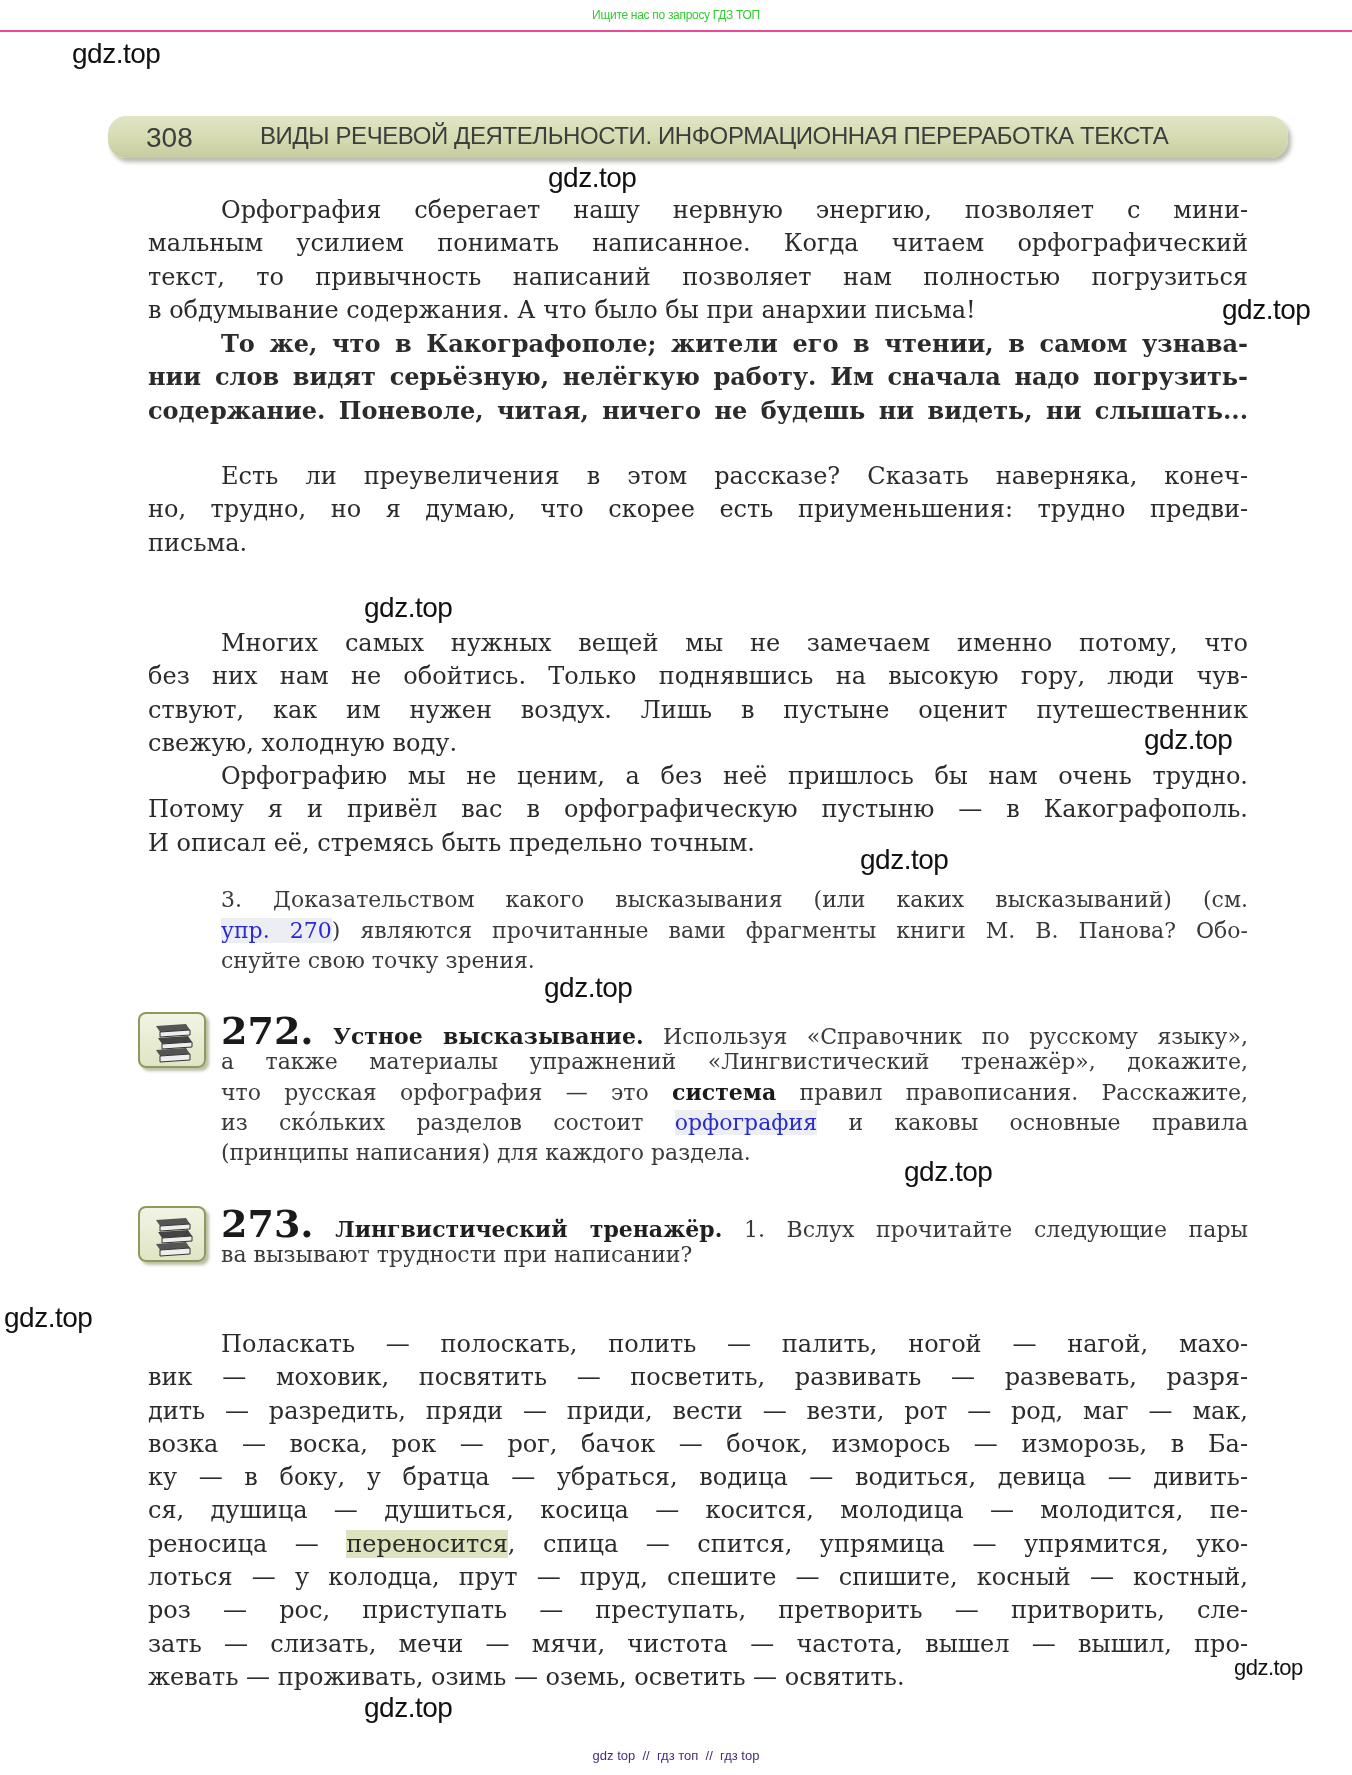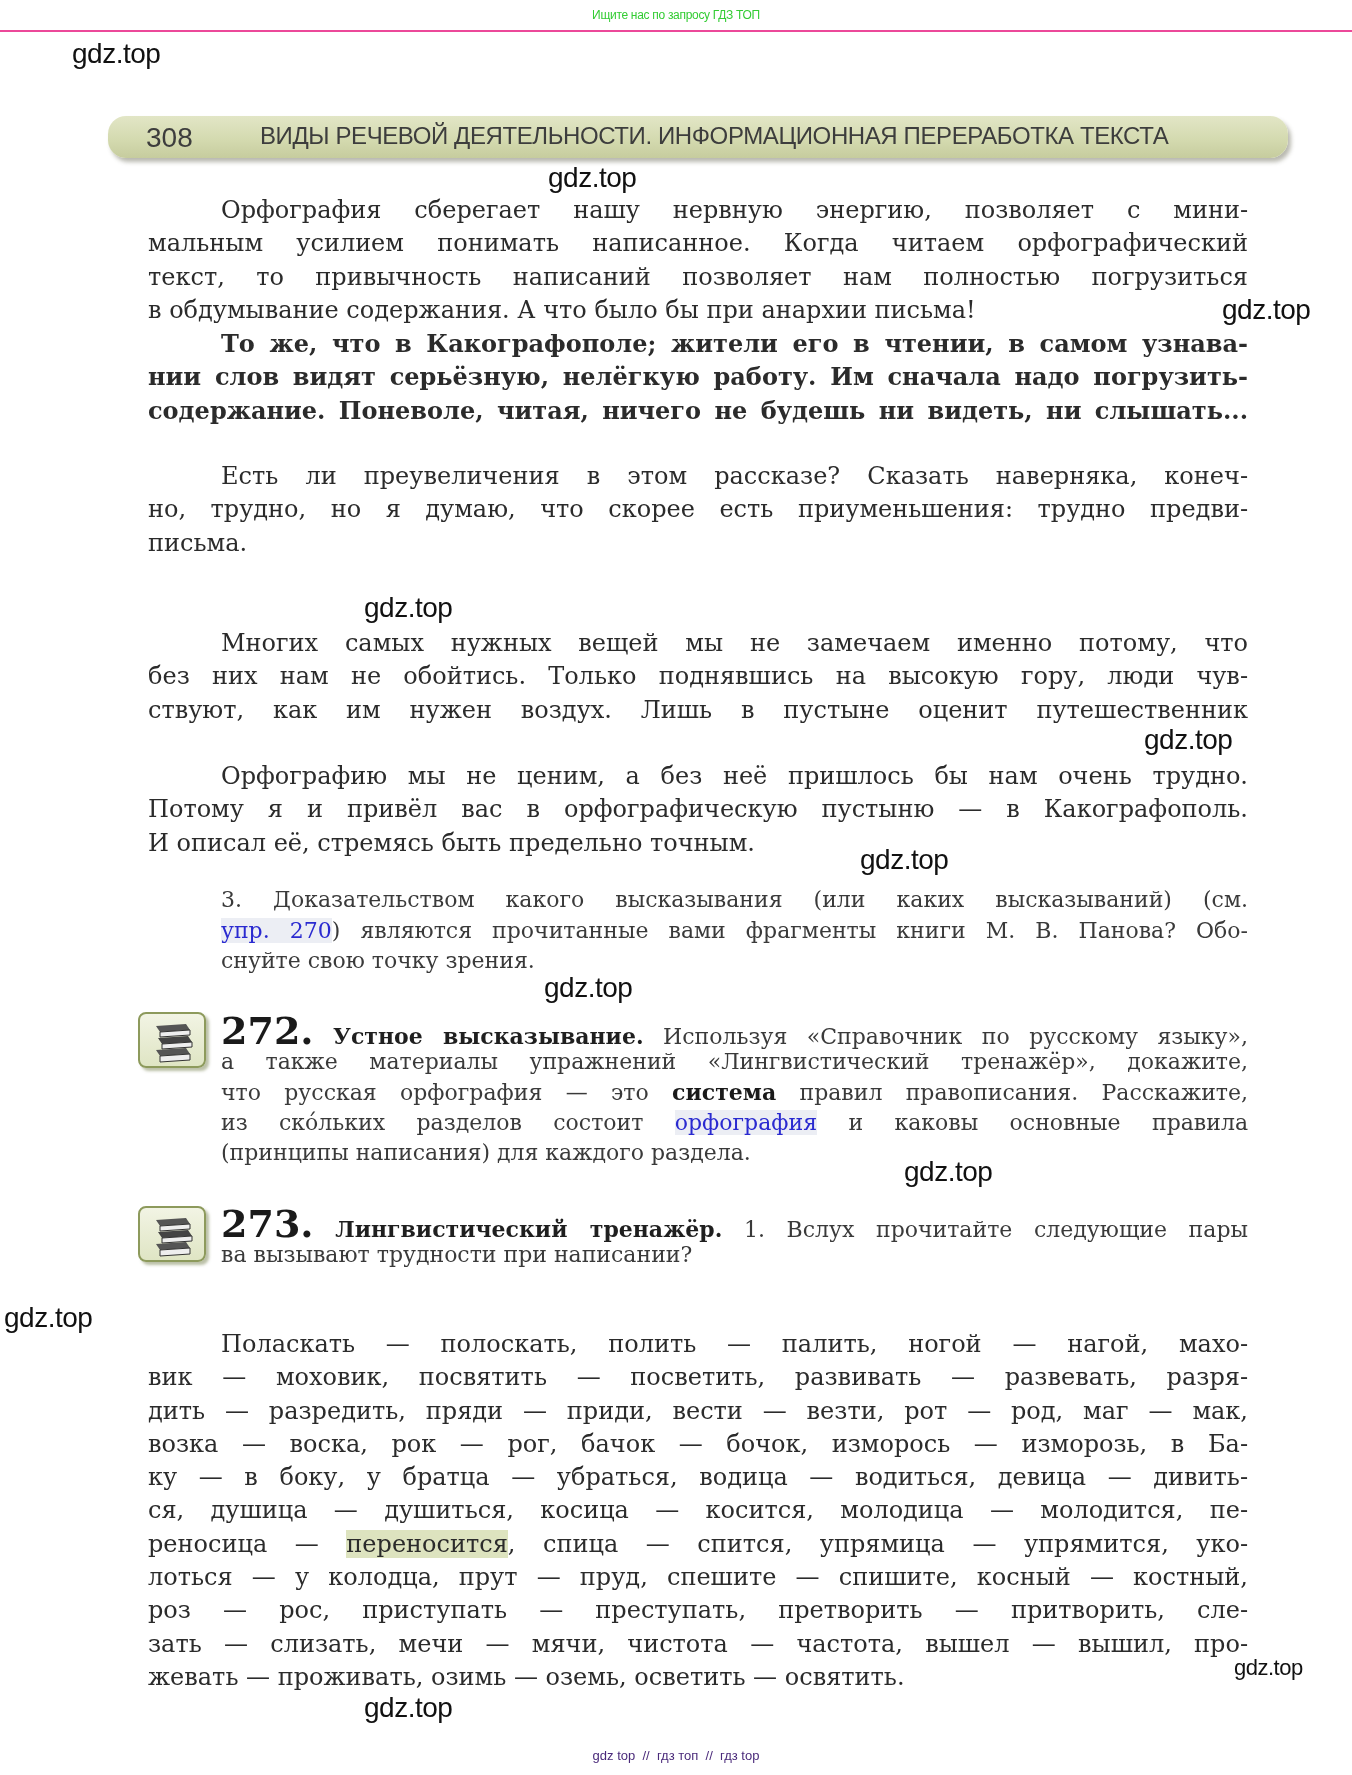--- a/index.html
+++ b/index.html
@@ -80,20 +80,21 @@
 </div>
 <div class="para" style="top:460px;">
   <span class="line indent">Есть ли преувеличения в этом рассказе? Сказать наверняка, конеч-</span>
   <span class="line">но, трудно, но я думаю, что скорее есть приуменьшения: трудно предви-</span>
   <span class="line last">письма.</span>
 </div>
 <div class="para" style="top:627px;">
   <span class="line indent">Многих самых нужных вещей мы не замечаем именно потому, что</span>
   <span class="line">без них нам не обойтись. Только поднявшись на высокую гору, люди чув-</span>
   <span class="line">ствуют, как им нужен воздух. Лишь в пустыне оценит путешественник</span>
+  <span class="line last">свежую, холодную воду.</span>
 </div>
 <div class="para" style="top:760px;">
   <span class="line indent">Орфографию мы не ценим, а без неё пришлось бы нам очень трудно.</span>
   <span class="line">Потому я и привёл вас в орфографическую пустыню — в Какографополь.</span>
   <span class="line last">И описал её, стремясь быть предельно точным.</span>
 </div>
 
 <div class="q3" style="top:885px;">
   <span class="line">3. Доказательством какого высказывания (или каких высказываний) (см.</span>
   <span class="line"><span class="link">упр. 270</span><span>) являются прочитанные вами фрагменты книги М. В. Панова? Обо-</span></span>

